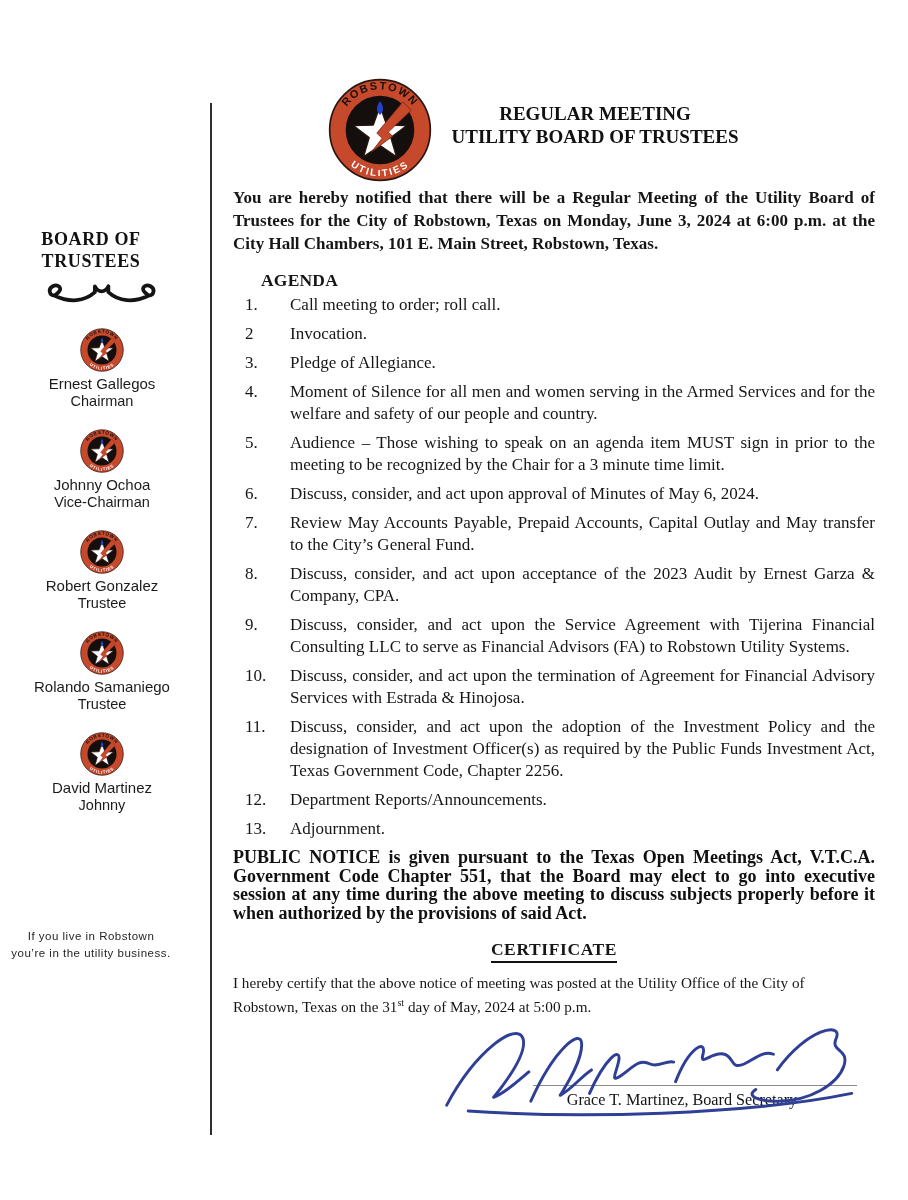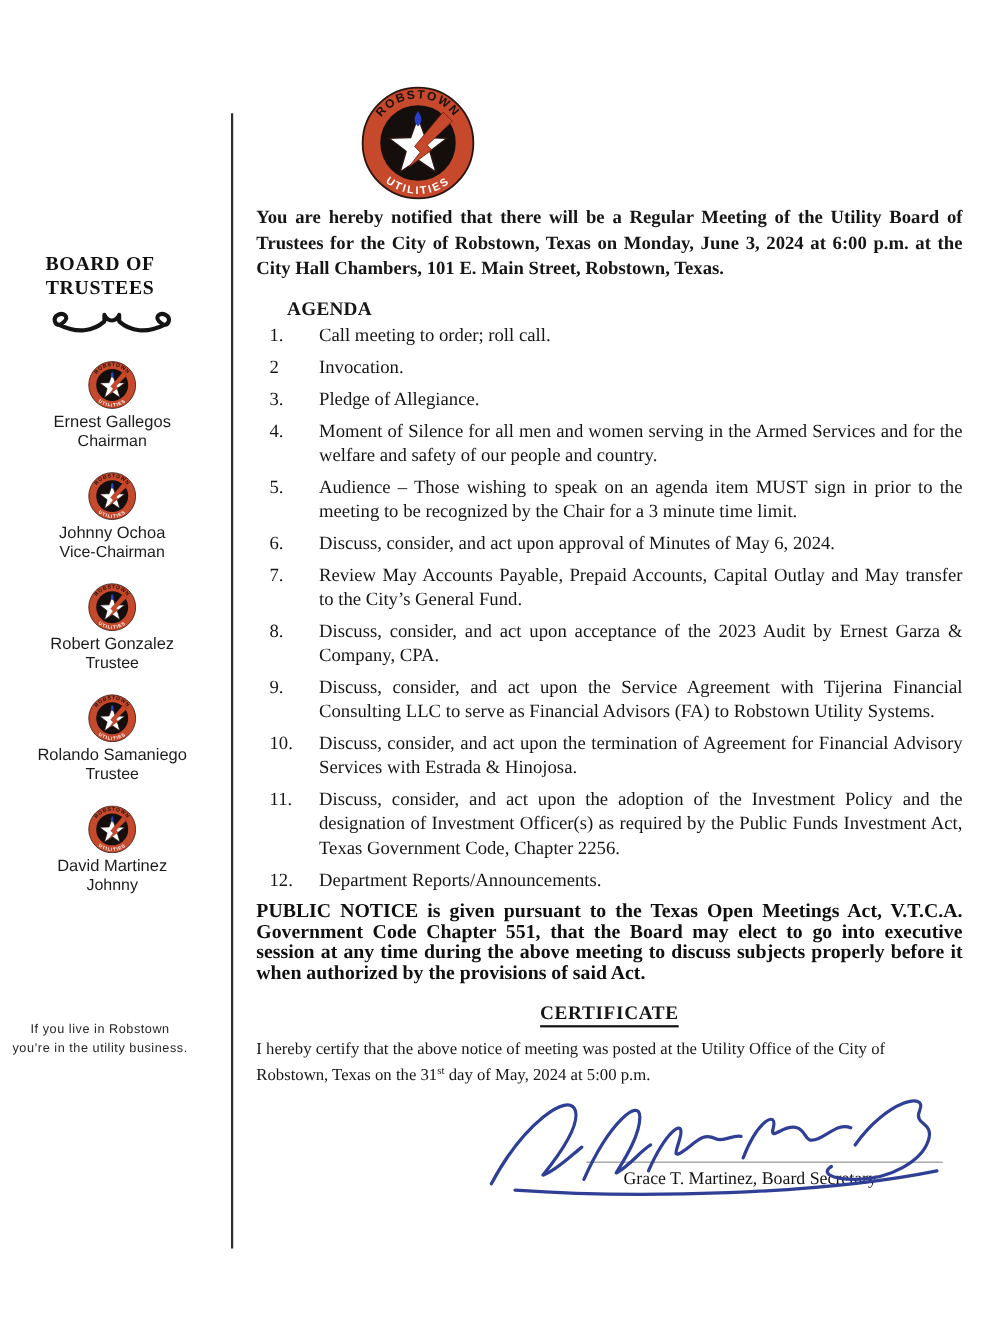--- a/index.html
+++ b/index.html
@@ -132,20 +132,24 @@
   </aside>
 
   <div class="divider"></div>
 
   <main class="main">
 
     <svg class="logo-lg" viewBox="0 0 100 100">
         <use href="#ru-logo"></use>
       </svg>
 
+    <div class="doc-title">
+      <div>REGULAR MEETING</div>
+      <div>UTILITY BOARD OF TRUSTEES</div>
+    </div>
 
     <div class="flow">
       <p class="notice">You are hereby notified that there will be a Regular Meeting of the Utility Board of Trustees for the City of Robstown, Texas on Monday, June 3, 2024 at 6:00 p.m. at the City Hall Chambers, 101 E. Main Street, Robstown, Texas.</p>
 
       <div class="agenda-heading">AGENDA</div>
 
       <div class="agenda-list">
         <div class="agenda-item">
           <span class="num">1.</span>
           <span class="txt">Call meeting to order; roll call.</span>
@@ -186,20 +190,24 @@
           <span class="num">10.</span>
           <span class="txt">Discuss, consider, and act upon the termination of Agreement for Financial Advisory Services with Estrada &amp; Hinojosa.</span>
         </div>
         <div class="agenda-item">
           <span class="num">11.</span>
           <span class="txt">Discuss, consider, and act upon the adoption of the Investment Policy and the designation of Investment Officer(s) as required by the Public Funds Investment Act, Texas Government Code, Chapter 2256.</span>
         </div>
         <div class="agenda-item">
           <span class="num">12.</span>
           <span class="txt">Department Reports/Announcements.</span>
+        </div>
+        <div class="agenda-item">
+          <span class="num">13.</span>
+          <span class="txt">Adjournment.</span>
         </div>
       </div>
 
       <p class="public-notice">PUBLIC NOTICE is given pursuant to the Texas Open Meetings Act, V.T.C.A. Government Code Chapter 551, that the Board may elect to go into executive session at any time during the above meeting to discuss subjects properly before it when authorized by the provisions of said Act.</p>
 
 
       <div class="certificate-heading">
         <span>CERTIFICATE</span>
       </div>
 

